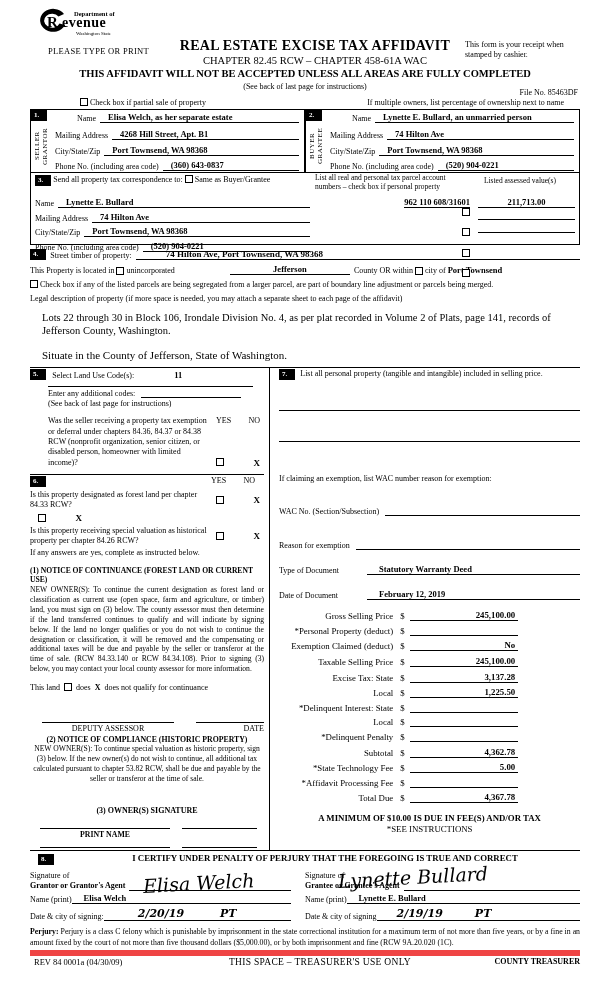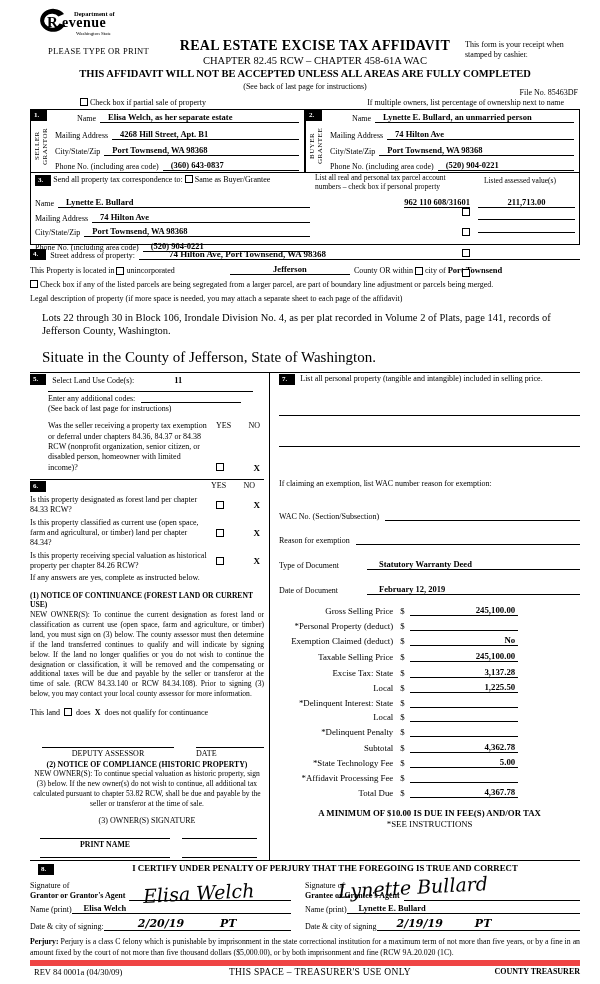--- a/index.html
+++ b/index.html
@@ -66,21 +66,21 @@
 
   
   .s4 { margin-top:4px; }
   .s4-row1 { display:flex; align-items:flex-end; }
   .s4-row1 .f-val { font-size:9px; }
   .located { margin-top:4px; display:flex; align-items:flex-end; }
   .county-val { display:inline-block; width:120px; border-bottom:1px solid #000; text-align:center; font-weight:bold; font-size:8.5px; margin:0 4px; }
   .seg-row { margin-top:5px; }
   .legal-label { margin-top:5px; }
   .legal-text { font-size:10.5px; margin:8px 0 0 12px; line-height:1.25; width:530px; }
-  .legal-text2 { font-size:15px; margin:12px 0 6px 12px; }
+  .legal-text2 { font-size:11px; margin:12px 0 6px 12px; }
 
   
   .cols { display:flex; border-top:1px solid #000; border-bottom:1px solid #000; min-height:464px; }
   .colL { width:240px; border-right:1.5px solid #000; padding:1px 5px 2px 0; }
   .colR { flex:1; padding:1px 0 2px 9px; }
 
   .s5-head { display:flex; align-items:flex-end; }
   .luc-label { margin-left:6px; }
   .luc-val { font-weight:bold; font-size:8.5px; margin-left:40px; }
   .s5-line { border-bottom:1px solid #000; margin:6px 0 2px 18px; width:205px; }
@@ -101,36 +101,36 @@
   .q6-ans { display:flex; width:52px; justify-content:space-between; padding:0 4px; margin-left:4px; align-items:center; }
   .ifyes { margin-top:2px; }
   .notice1 { margin-top:9px; font-weight:bold; font-size:7.6px; }
   .notice-body { font-size:7.6px; line-height:1.3; text-align:justify; margin-top:1px; }
   .thisland { margin:9px 0 0 0; font-size:8px; }
   .dep-row { display:flex; margin-top:30px; margin-left:12px; }
   .dep-line1 { width:140px; border-bottom:1px solid #000; }
   .dep-line2 { width:72px; border-bottom:1px solid #000; margin-left:22px; }
   .dep-labels { display:flex; margin-left:12px; margin-top:1px; }
   .dep-lab1 { width:140px; text-align:center; }
-  .dep-lab2 { width:72px; text-align:left; margin-left:22px; }
+  .dep-lab2 { width:72px; text-align:right; margin-left:22px; }
   .notice2-title { text-align:center; font-weight:bold; font-size:7.8px; margin-top:2px; }
   .notice2-body { font-size:7.6px; line-height:1.3; text-align:center; }
-  .owners-sig { text-align:center; font-weight:normal; font-size:8px; margin-top:8px; }
+  .owners-sig { text-align:center; font-weight:bold; font-size:8px; margin-top:23px; }
   .sigline-row { display:flex; margin-top:13px; margin-left:10px; }
   .sl1 { width:130px; border-bottom:1px solid #000; }
   .sl2 { width:75px; border-bottom:1px solid #000; margin-left:12px; }
   .printname { width:130px; margin-left:10px; text-align:center; font-weight:bold; font-size:7.8px; margin-top:1px; }
 
   .s7-head { display:flex; }
   .s7-text { margin-left:5px; line-height:1.3; width:280px; }
   .blankline { border-bottom:1px solid #000; height:1px; margin-top:30px; }
   .claiming { margin-top:32px; }
   .wac-row { display:flex; align-items:flex-end; margin-top:24px; }
   .wac-line { flex:1; border-bottom:1px solid #000; margin-left:6px; min-height:9px; }
-  .reason-row { display:flex; align-items:flex-end; margin-top:15px; }
+  .reason-row { display:flex; align-items:flex-end; margin-top:25px; }
   .doc-row { display:flex; align-items:flex-end; margin-top:14px; }
   .doc-label { width:88px; }
   .doc-val { flex:1; border-bottom:1px solid #000; font-weight:bold; font-size:8.5px; padding-left:12px; min-height:9px; }
   .fees { margin-top:10px; }
   .fee-row { display:flex; align-items:flex-end; margin-bottom:4.6px; }
   .fee-label { flex:1; text-align:right; font-size:8.8px; padding-right:7px; white-space:nowrap; }
   .fee-dollar { width:10px; font-size:8.8px; }
   .fee-value { width:108px; border-bottom:1px solid #000; text-align:right; font-weight:bold; font-size:8.8px; min-height:10px; padding-right:3px; margin-right:62px; }
   .min-note { text-align:center; font-weight:bold; font-size:8.8px; margin-top:10px; }
   .see-instr { text-align:center; font-size:8.8px; margin-top:1px; }
@@ -300,21 +300,21 @@
           <div class="aval" style="margin-bottom:3.2px;"></div>
           <div class="aval" style="margin-bottom:3.2px;"></div>
           <div class="aval"></div>
         </div>
       </div>
     </div>
 
     <div class="s4">
       <div class="s4-row1">
         <span class="numbox">4.</span>
-        <span class="f-label" style="margin-left:4px;">Street address of property:</span>
+        <span class="f-label" style="margin-left:4px;">Street timber of property:</span>
         <span class="f-val" style="padding-left:30px;">74 Hilton Ave, Port Townsend, WA  98368</span>
       </div>
       <div class="located">
         <span>This Property is located in</span>&nbsp;
         <span class="cb"></span>&nbsp;
         <span>unincorporated</span>
         <span class="county-val" style="margin-left:55px;">Jefferson</span>
         <span>County OR  within</span>&nbsp;
         <span class="cb"></span>&nbsp;
         <span>city of</span>&nbsp;
@@ -366,21 +366,20 @@
             </div>
           </div>
           <div class="q6">
             <div class="q6-text">Is this property designated as forest land per chapter 84.33 RCW?</div>
             <div class="q6-ans">
               <span class="cb"></span>
               <span class="ansx">X</span>
             </div>
           </div>
           <div class="q6">
-            <div class="q6-text">Is this property classified as current use (open space, farm and agricultural, or timber) land per chapter 84.34?</div>
             <div class="q6-ans">
               <span class="cb"></span>
               <span class="ansx">X</span>
             </div>
           </div>
           <div class="q6">
             <div class="q6-text">Is this property receiving special valuation as historical property per chapter 84.26 RCW?</div>
             <div class="q6-ans">
               <span class="cb"></span>
               <span class="ansx">X</span>

